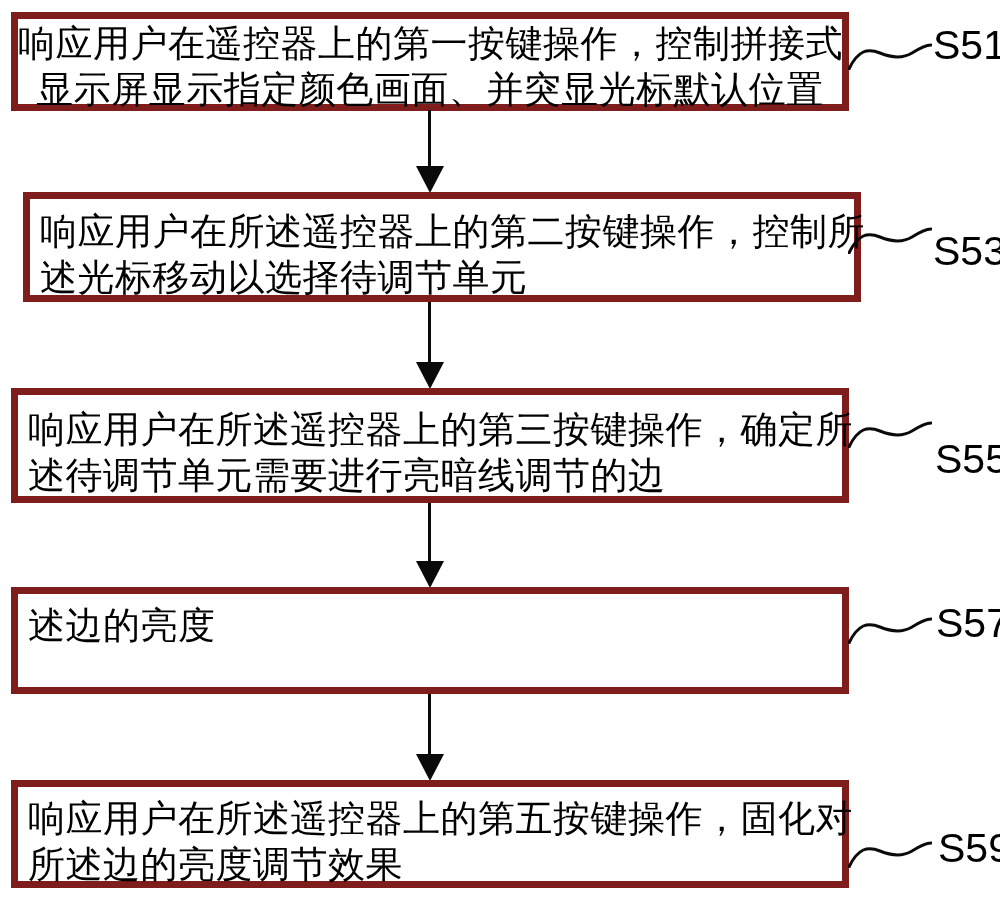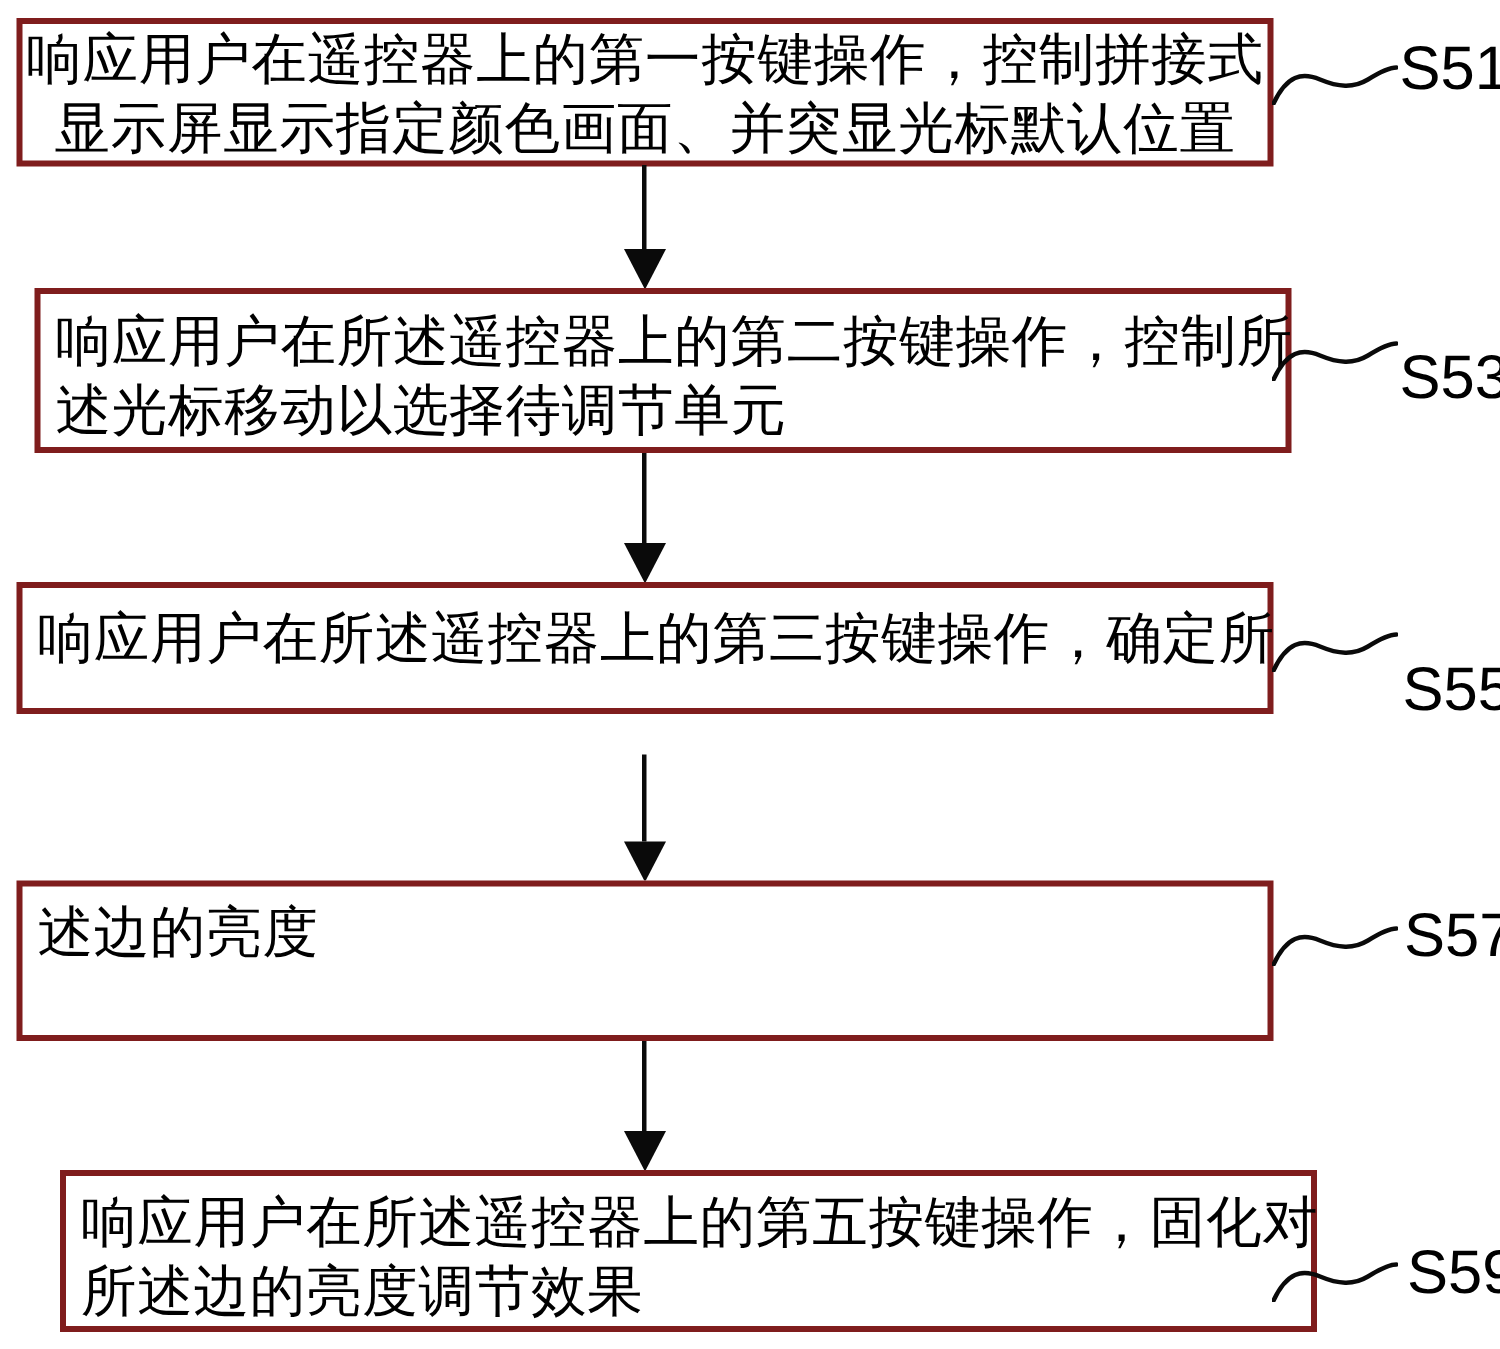--- a/index.html
+++ b/index.html
@@ -15,33 +15,33 @@
     font-family: "Liberation Serif", "DejaVu Serif", serif;
     color: #000;
   }
 
   
   .box {
     position: absolute;
     left: 11px;
     width: 838px;
     box-sizing: border-box;
-    border: 4px solid #7f1d1d;
+    border: 7px solid #7f1d1d;
     background: #ffffff;
     font-size: 37px;
     line-height: 46px;
     letter-spacing: 0.5px;
     white-space: nowrap;
   }
   .box .line { display: block; }
   .box-1 { top: 12px;  height: 99px;  text-align: center; padding-top: 2px; }
   .box-2 { top: 192px; height: 110px; padding: 10px 8px 0 10px; margin-left: 12px; }
-  .box-3 { top: 388px; height: 88px; padding: 12px 8px 0 10px; }
+  .box-3 { top: 388px; height: 115px; padding: 12px 8px 0 10px; }
   .box-4 { top: 587px; height: 107px; padding: 9px 8px 0 10px; }
-  .box-5 { top: 780px; height: 108px; padding: 9px 8px 0 10px; margin-left: 29px; }
+  .box-5 { top: 780px; height: 108px; padding: 9px 8px 0 10px; }
 
   
   .arrow {
     position: absolute;
     left: 428px;
     width: 3px;
     background: #0a0a0a;
   }
   .arrow::after {
     content: "";
@@ -95,20 +95,21 @@
 <div class="arrow arrow-1"></div>
 
 <div class="box box-2">
   <span class="line">响应用户在所述遥控器上的第二按键操作，控制所</span>
   <span class="line">述光标移动以选择待调节单元</span>
 </div>
 <div class="arrow arrow-2"></div>
 
 <div class="box box-3">
   <span class="line">响应用户在所述遥控器上的第三按键操作，确定所</span>
+  <span class="line">述待调节单元需要进行亮暗线调节的边</span>
 </div>
 <div class="arrow arrow-3"></div>
 
 <div class="box box-4">
   <span class="line">述边的亮度</span>
 </div>
 <div class="arrow arrow-4"></div>
 
 <div class="box box-5">
   <span class="line">响应用户在所述遥控器上的第五按键操作，固化对</span>

